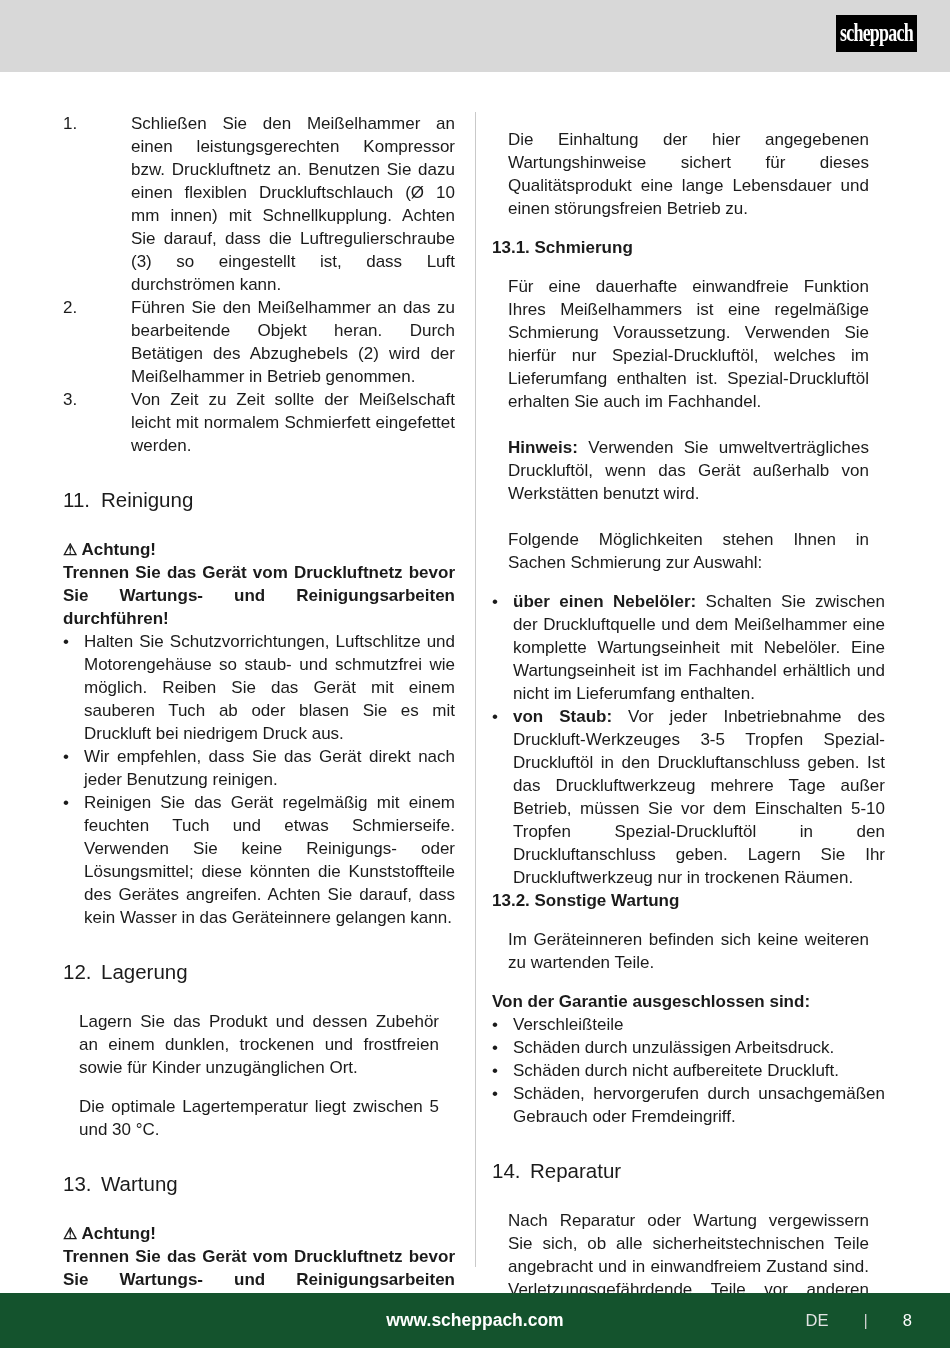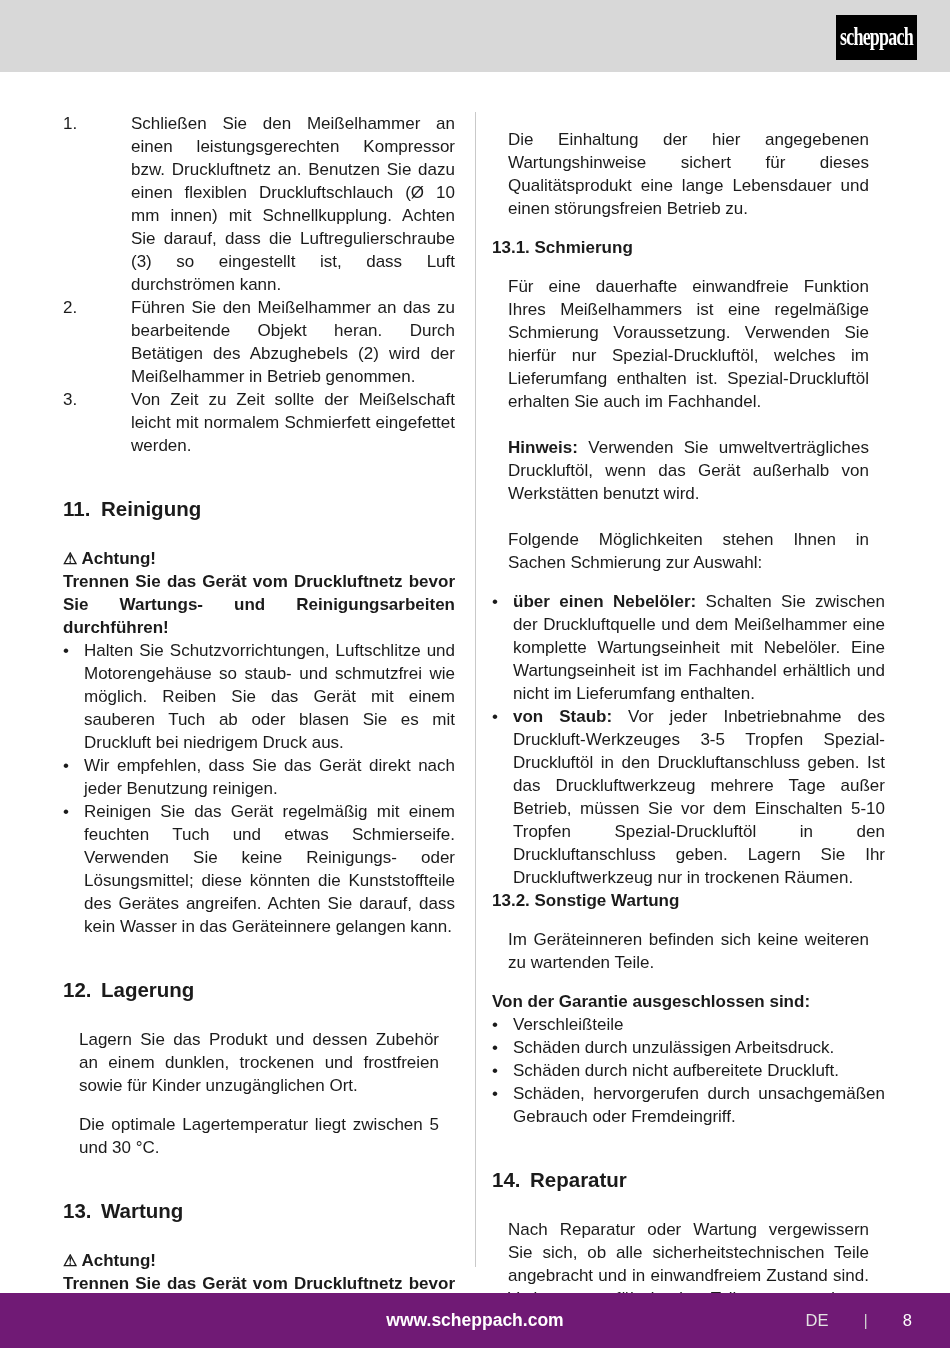--- a/index.html
+++ b/index.html
@@ -11,21 +11,21 @@
     color:#1b1b1b;
     overflow:hidden;
   }
   
   .topbar {
     position:absolute; top:0; left:0; right:0; height:72px;
     background:#d8d8d8;
   }
   .logo {
     position:absolute; top:15px; right:33px;
-    width:81px; height:45px;
+    width:81px; height:37px;
     background:#000000;
     display:flex; align-items:center; justify-content:center;
   }
   .logo span {
     color:#ffffff; font-weight:700; font-size:18px;
     letter-spacing:-0.8px;
     transform:scaleY(1.35);
     font-family:"Liberation Serif", serif;
   }
   
@@ -37,42 +37,42 @@
     font-size:17px; line-height:23px;
   }
   .col-left  { width:392px; flex-shrink:0; }
   .divider   { width:1px; background:#c9c9c9; margin-left:20px; margin-right:16px; height:1155px; }
   .col-right { flex:1; }
 
   .para  { text-align:justify; margin:16px; }
   .mt    { margin-top:23px; }
   .lead  { font-weight:700; }
 
-  .h2 { font-size:20.5px; line-height:22px; font-weight:700; margin:41px 0 27px 0; }
+  .h2 { font-size:20.5px; line-height:22px; font-weight:400; margin:32px 0 27px 0; }
   .h2 .h-num { display:inline-block; width:38px; }
   .subhead { font-weight:700; margin:0; }
 
   .warn-title { font-weight:700; margin:0; }
   .warn-title .w-icon { font-size:16px; }
   .warn-text { font-weight:700; text-align:justify; margin:0; }
 
   .steps { margin:0; padding:0; list-style:none; }
   .steps li { display:flex; }
   .step-num { width:32px; flex-shrink:0; }
   .step-body { flex:1; text-align:justify;margin-left:36px; }
 
   .bullets { margin:0; padding:0; list-style:none; }
   .bullets li { display:flex; }
   .bullet-glyph { width:21px; flex-shrink:0; }
   .bullet-body { flex:1; text-align:justify; }
 
   
   .botbar {
     position:absolute; bottom:0; left:0; right:0; height:55px;
-    background:#701a75;
+    background:#14532d;
     display:flex; align-items:center; justify-content:center;
   }
   .site { color:#ffffff; font-weight:700; font-size:17.5px; }
   .pageinfo { position:absolute; right:38px; top:0; bottom:0; display:flex; align-items:center; font-size:16.5px; color:#e3e3e3;gap:28px; }
   .pageinfo .sep { margin:0 7px; color:#cfcfcf; }
   .pageinfo .pg { color:#ffffff; }
 </style>
 </head>
 <body>
 

